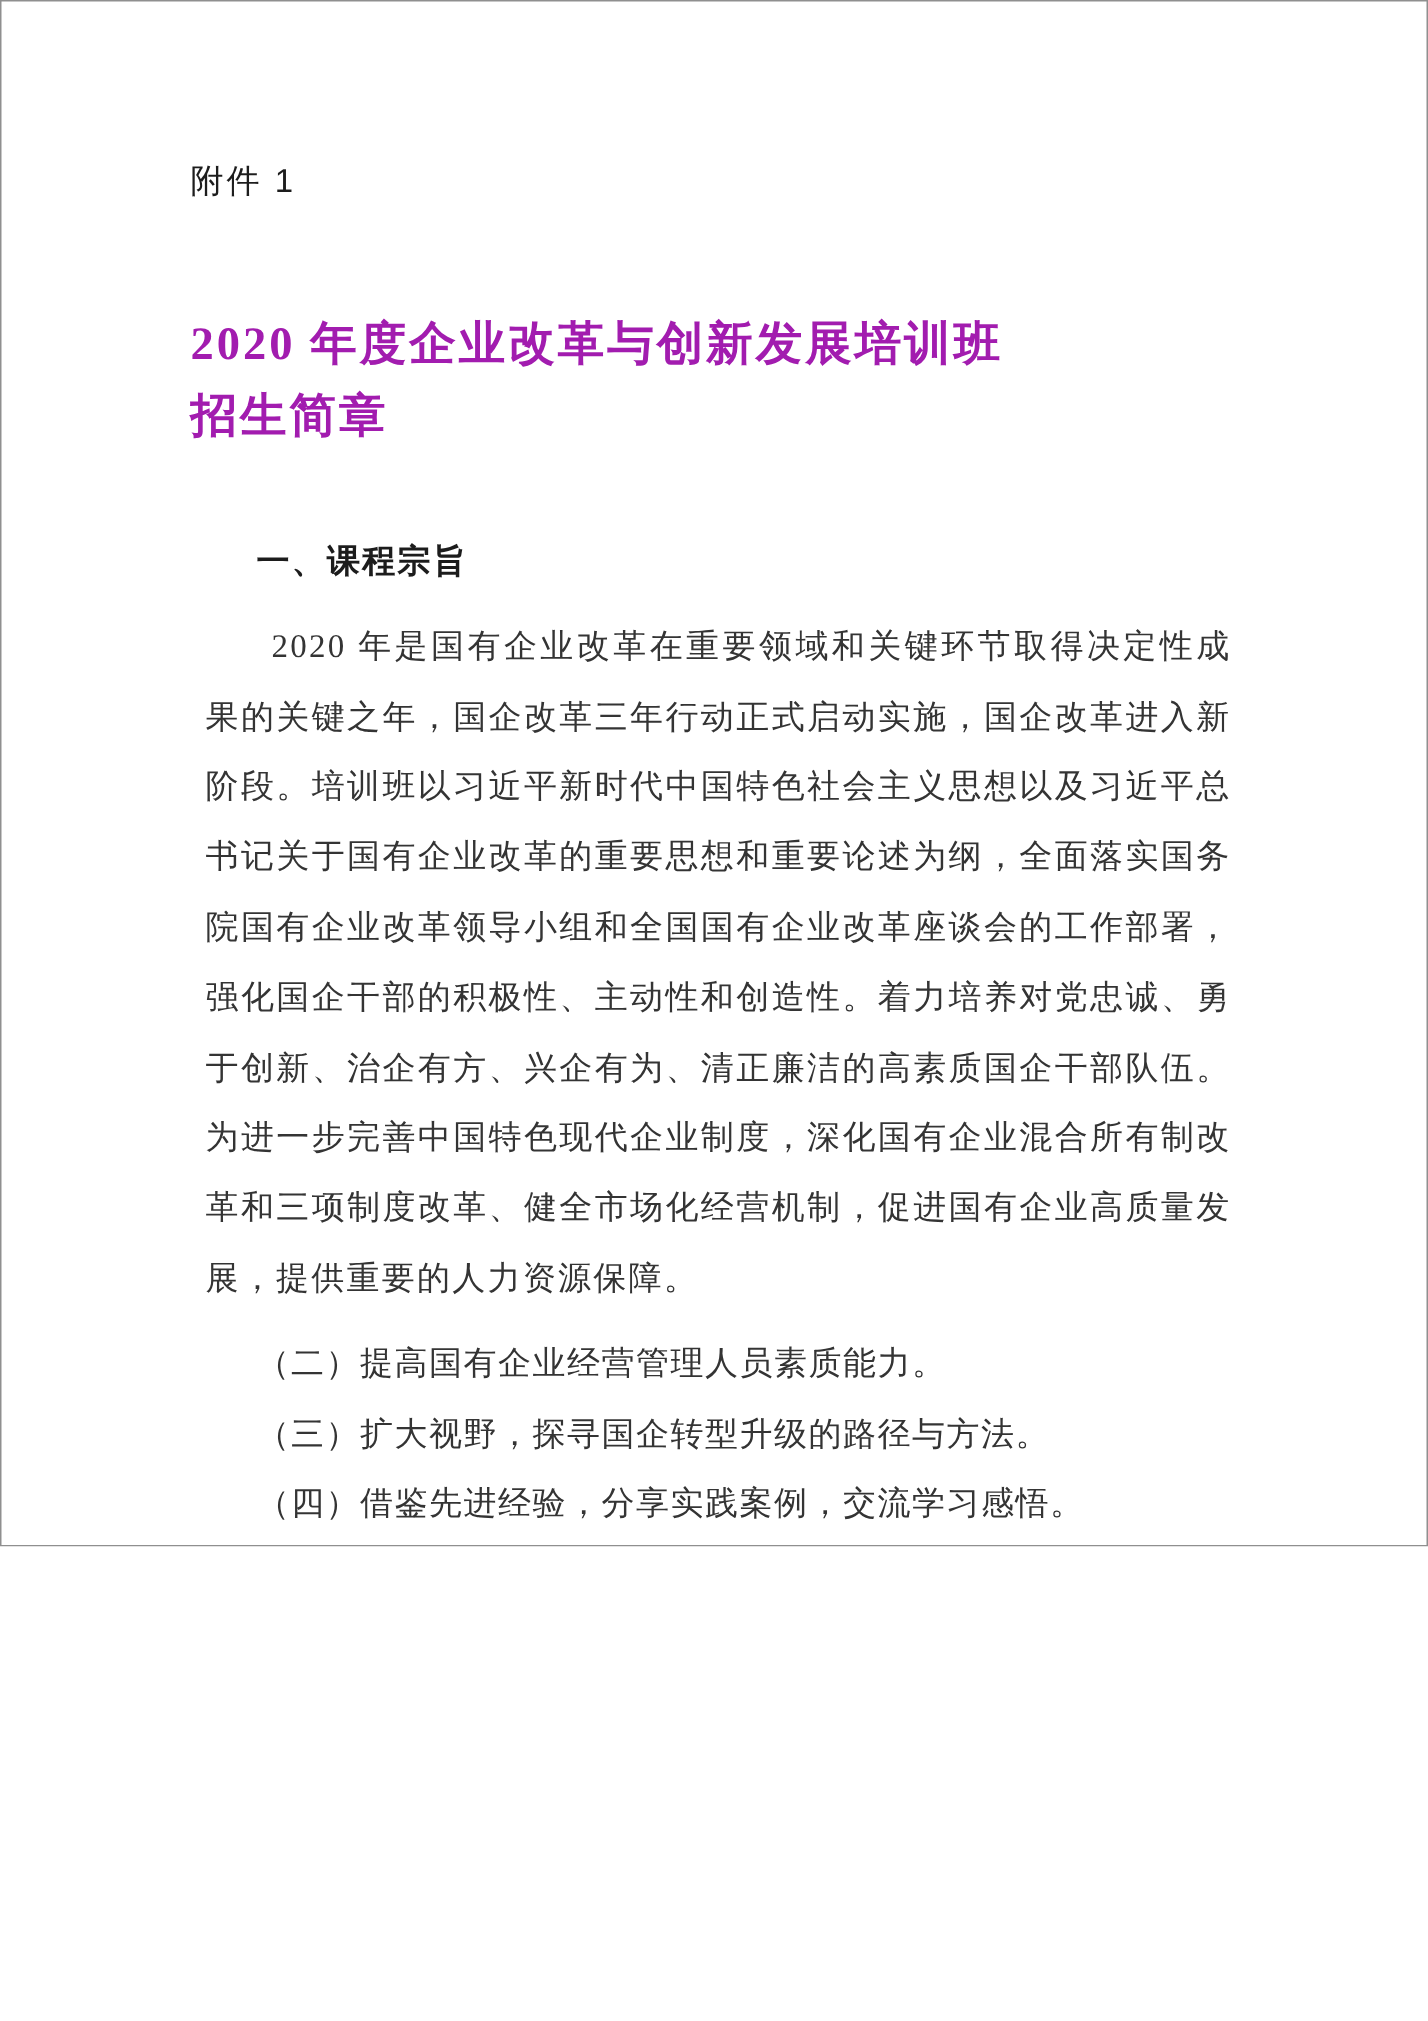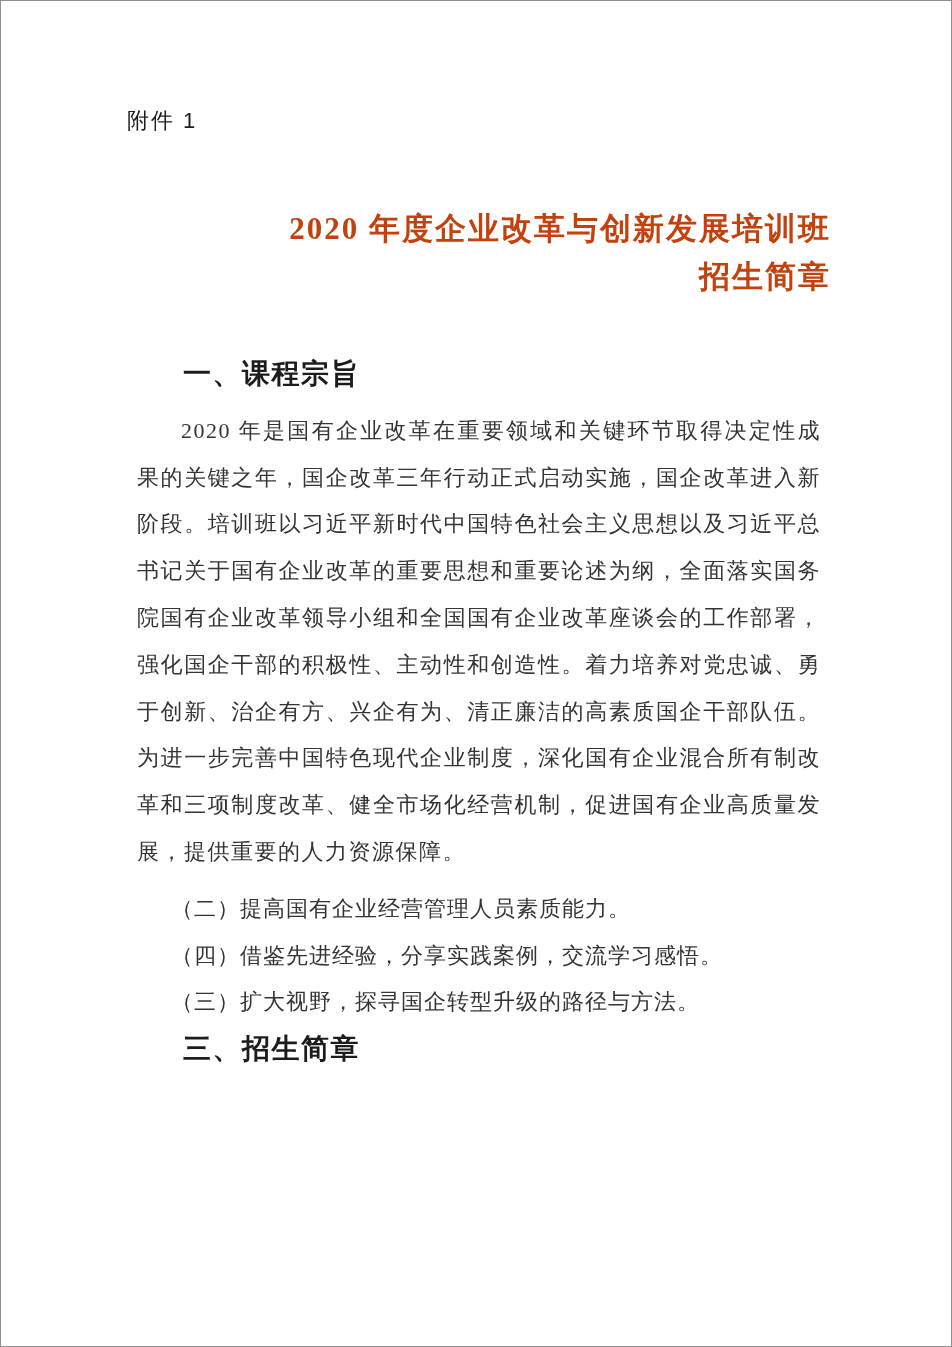--- a/index.html
+++ b/index.html
@@ -3,59 +3,59 @@
 <meta charset="utf-8">
 <style>
   html, body {
     margin: 0;
     padding: 0;
     background: #ffffff;
   }
   .page {
     position: relative;
     width: 952px;
-    height: 1347px;
+    height: 1031px;
     box-sizing: border-box;
     background: #ffffff;
     border: 1px solid #8f8f8f;
     overflow: hidden;
     color: #2c2c2c;
   }
   .content {
     box-sizing: border-box;
     padding: 106px 120px 0 126px;
   }
   .attachment-label {
     font-family: "Liberation Sans", "DejaVu Sans", sans-serif;
     font-size: 22px;
     line-height: 28px;
     color: #1d1d1d;
     letter-spacing: 2px;
   }
   .doc-title {
     margin-top: 70px;
-    text-align: right;
+    text-align: left;
     font-family: "Liberation Serif", "DejaVu Serif", serif;
     font-weight: 700;
     font-size: 31px;
     line-height: 48px;
-    color: #c2410c;
+    color: #a21caf;
     letter-spacing: 2px;
   }
   .doc-body {
     margin-top: 50px;
     font-family: "Liberation Serif", "DejaVu Serif", serif;
     font-size: 22px;
     line-height: 46.8px;
     color: #343434;
   }
   .section-heading {
     font-family: "Liberation Sans", "DejaVu Sans", sans-serif;
     font-weight: 700;
-    font-size: 28px;
+    font-size: 22px;
     color: #1c1c1c;
     text-indent: 2em;
     letter-spacing: 1.5px;
     margin: 0;
   }
   .body-paragraph {
     margin: 10px;
     text-indent: 2em;
     text-align: justify;
     letter-spacing: 1.5px;
@@ -80,21 +80,21 @@
     </div>
 
     <div class="doc-body">
 
       <h2 class="section-heading">一、课程宗旨</h2>
 
       <p class="body-paragraph">2020 年是国有企业改革在重要领域和关键环节取得决定性成果的关键之年，国企改革三年行动正式启动实施，国企改革进入新阶段。培训班以习近平新时代中国特色社会主义思想以及习近平总书记关于国有企业改革的重要思想和重要论述为纲，全面落实国务院国有企业改革领导小组和全国国有企业改革座谈会的工作部署，强化国企干部的积极性、主动性和创造性。着力培养对党忠诚、勇于创新、治企有方、兴企有为、清正廉洁的高素质国企干部队伍。为进一步完善中国特色现代企业制度，深化国有企业混合所有制改革和三项制度改革、健全市场化经营机制，促进国有企业高质量发展，提供重要的人力资源保障。</p>
 
 
       <p class="list-item">（二）提高国有企业经营管理人员素质能力。</p>
+      <p class="list-item">（三）扩大视野，探寻国企转型升级的路径与方法。</p>
       <p class="list-item">（四）借鉴先进经验，分享实践案例，交流学习感悟。</p>
-      <p class="list-item">（三）扩大视野，探寻国企转型升级的路径与方法。</p>
 
       <h2 class="section-heading">三、招生简章</h2>
 
 
     </div>
   </div>
 </div>
 
 </body></html>

